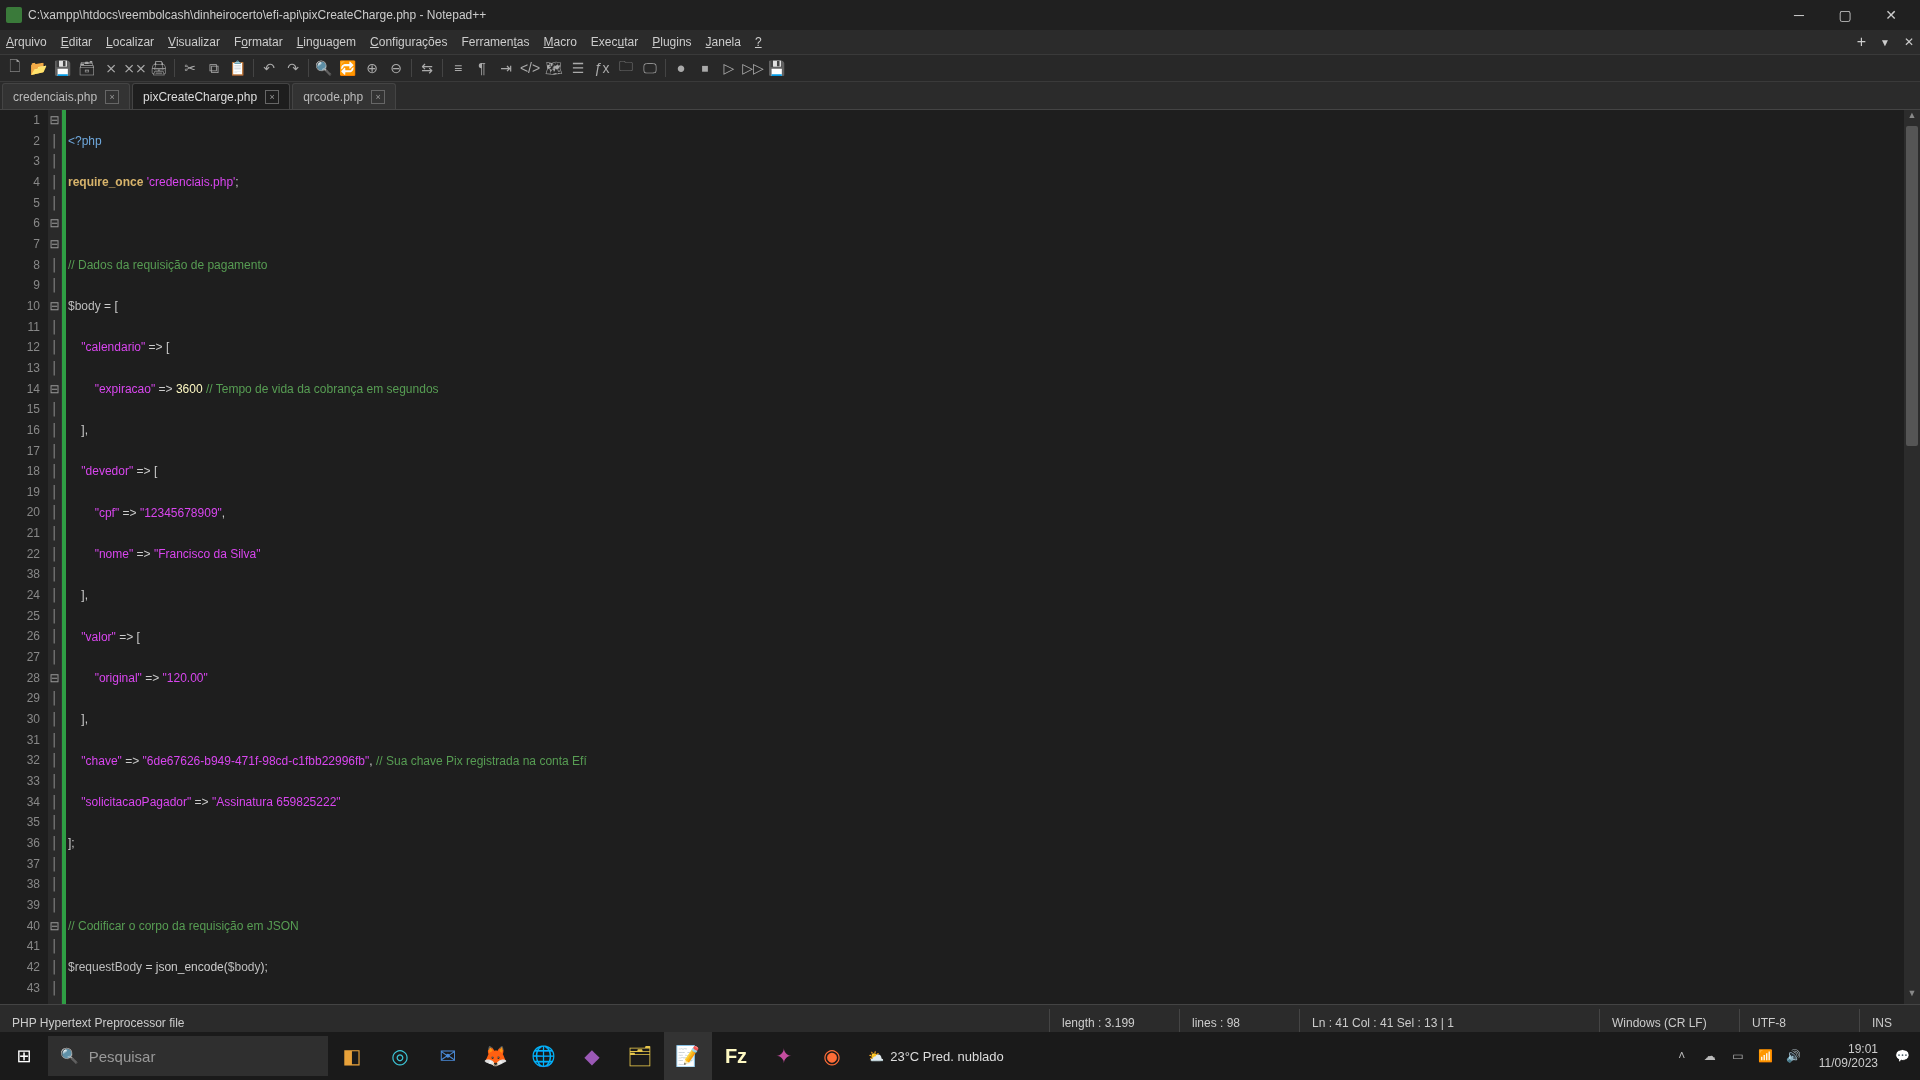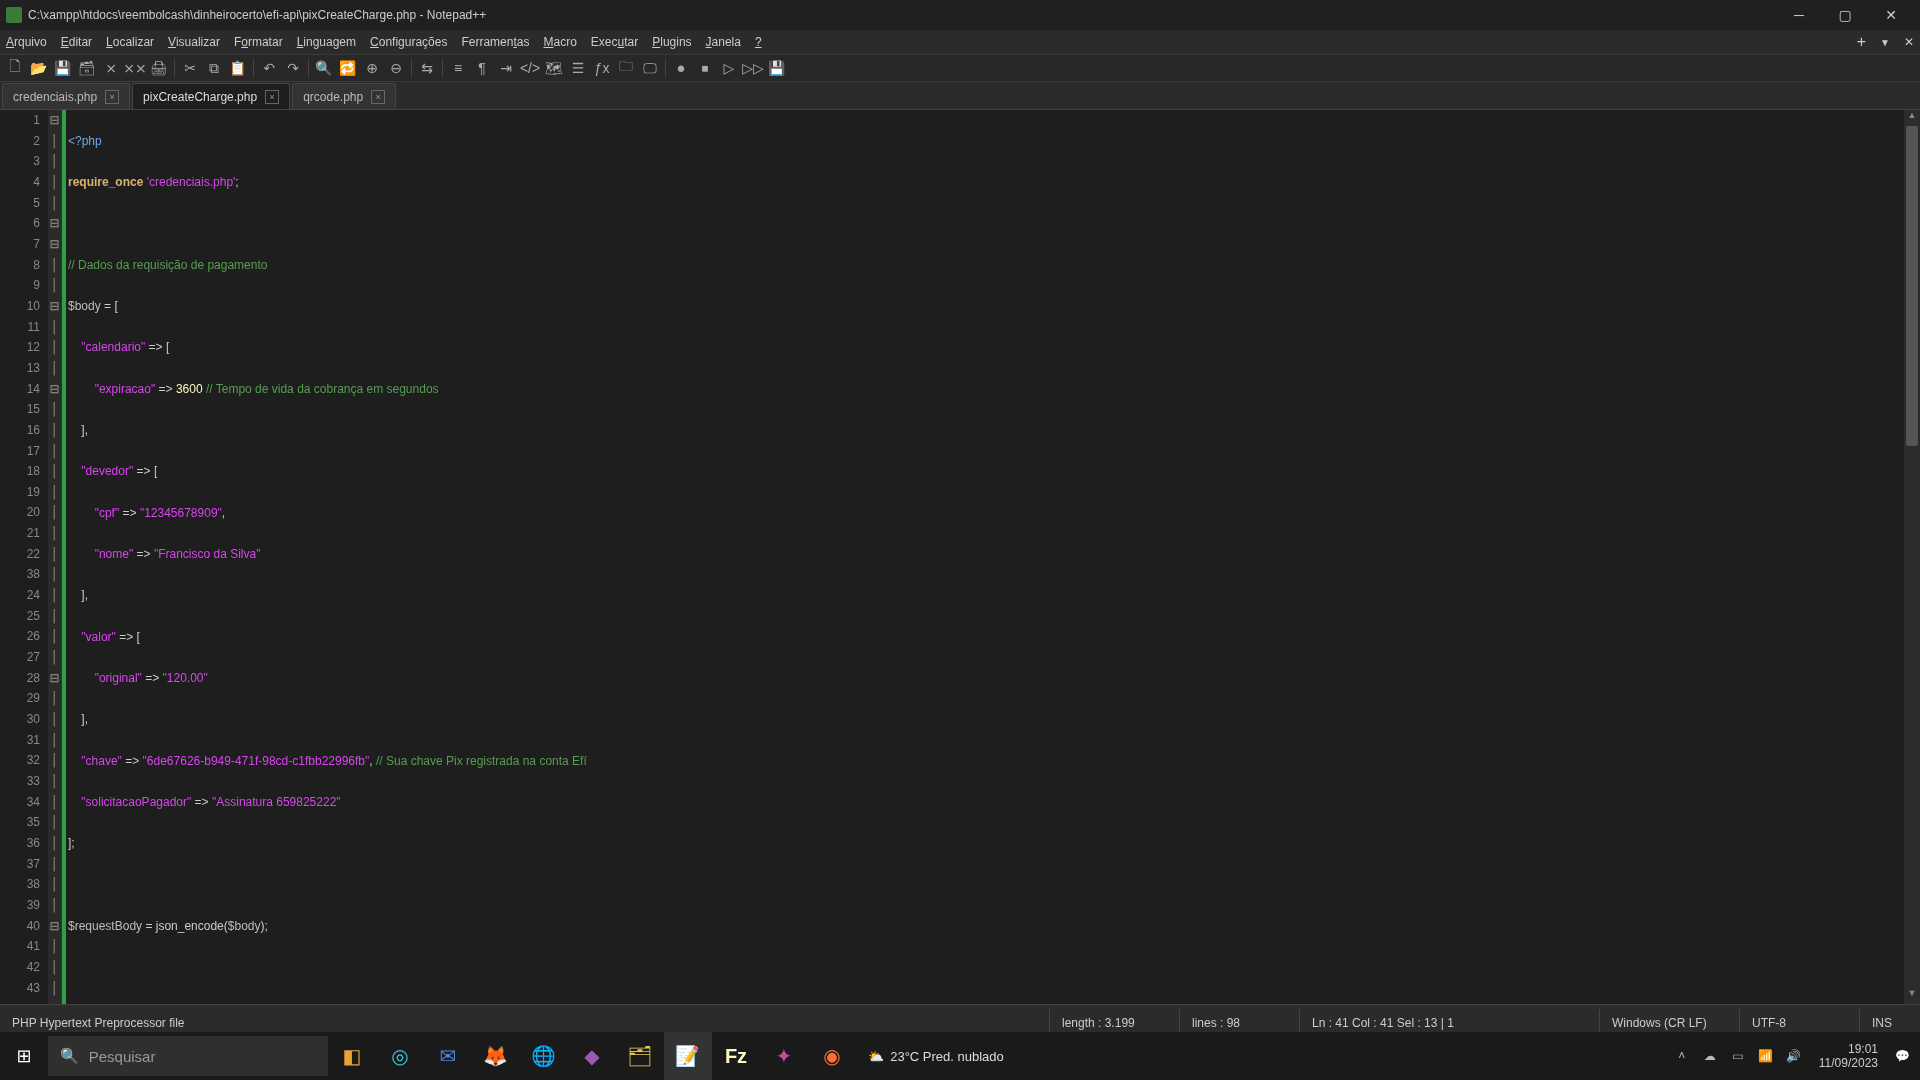--- a/index.html
+++ b/index.html
@@ -238,20 +238,21 @@
 <div class="line"><span class="str">        "cpf"</span><span> =&gt; </span><span class="str">"12345678909"</span><span>,</span></div>
 <div class="line"><span class="str">        "nome"</span><span> =&gt; </span><span class="str">"Francisco da Silva"</span></div>
 <div class="line"><span>    ],</span></div>
 <div class="line"><span class="str">    "valor"</span><span> =&gt; [</span></div>
 <div class="line"><span class="str">        "original"</span><span> =&gt; </span><span class="str">"120.00"</span></div>
 <div class="line"><span>    ],</span></div>
 <div class="line"><span class="str">    "chave"</span><span> =&gt; </span><span class="str">"6de67626-b949-471f-98cd-c1fbb22996fb"</span><span>, </span><span class="cmt">// Sua chave Pix registrada na conta Efí</span></div>
 <div class="line"><span class="str">    "solicitacaoPagador"</span><span> =&gt; </span><span class="str">"Assinatura 659825222"</span></div>
 <div class="line"><span>];</span></div>
 <div class="line"></div>
+<div class="line"><span class="cmt">// Codificar o corpo da requisição em JSON</span></div>
 <div class="line"><span class="var">$requestBody</span><span> = json_encode(</span><span class="var">$body</span><span>);</span></div>
 
 
 
 
 
 
 
 
 

